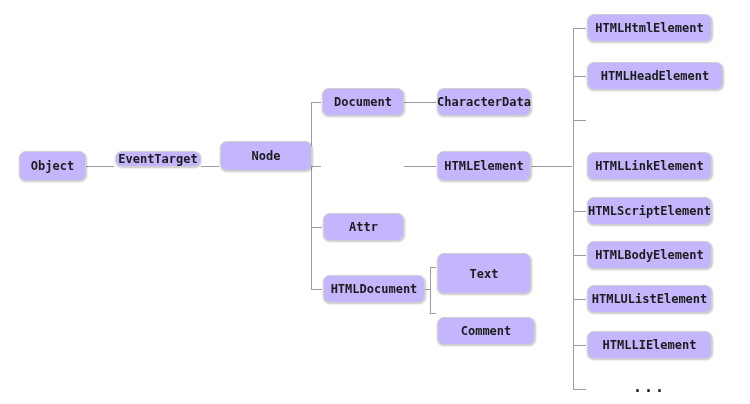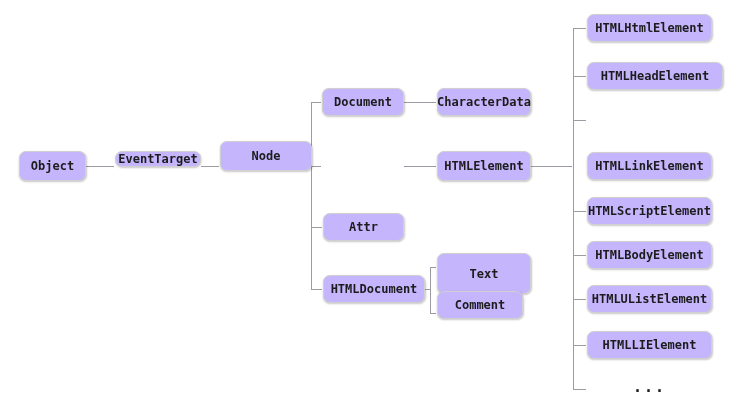--- a/index.html
+++ b/index.html
@@ -62,21 +62,21 @@
 
   <div class="box" style="left:322px;top:88px;width:82px;height:28px">Document</div>
   <div class="box" style="left:437px;top:88px;width:94px;height:28px">CharacterData</div>
 
   <div class="box" style="left:437px;top:151px;width:94px;height:30px">HTMLElement</div>
 
   <div class="box" style="left:323px;top:213px;width:81px;height:28px">Attr</div>
 
   <div class="box" style="left:323px;top:275px;width:102px;height:28px">HTMLDocument</div>
   <div class="box" style="left:437px;top:253px;width:94px;height:41px">Text</div>
-  <div class="box" style="left:437px;top:291px;width:86px;height:28px">Comment</div>
+  <div class="box" style="left:437px;top:317px;width:98px;height:28px">Comment</div>
 
   <div class="box" style="left:587px;top:14px;width:125px;height:28px">HTMLHtmlElement</div>
   <div class="box" style="left:587px;top:62px;width:136px;height:28px">HTMLHeadElement</div>
   <div class="box" style="left:587px;top:152px;width:125px;height:28px">HTMLLinkElement</div>
   <div class="box" style="left:587px;top:197px;width:125px;height:28px">HTMLScriptElement</div>
   <div class="box" style="left:587px;top:241px;width:125px;height:28px">HTMLBodyElement</div>
   <div class="box" style="left:587px;top:285px;width:125px;height:28px">HTMLUListElement</div>
   <div class="box" style="left:587px;top:331px;width:125px;height:28px">HTMLLIElement</div>
 
   <div class="ellipsis" style="left:587px;top:378px;width:125px;">...</div>

